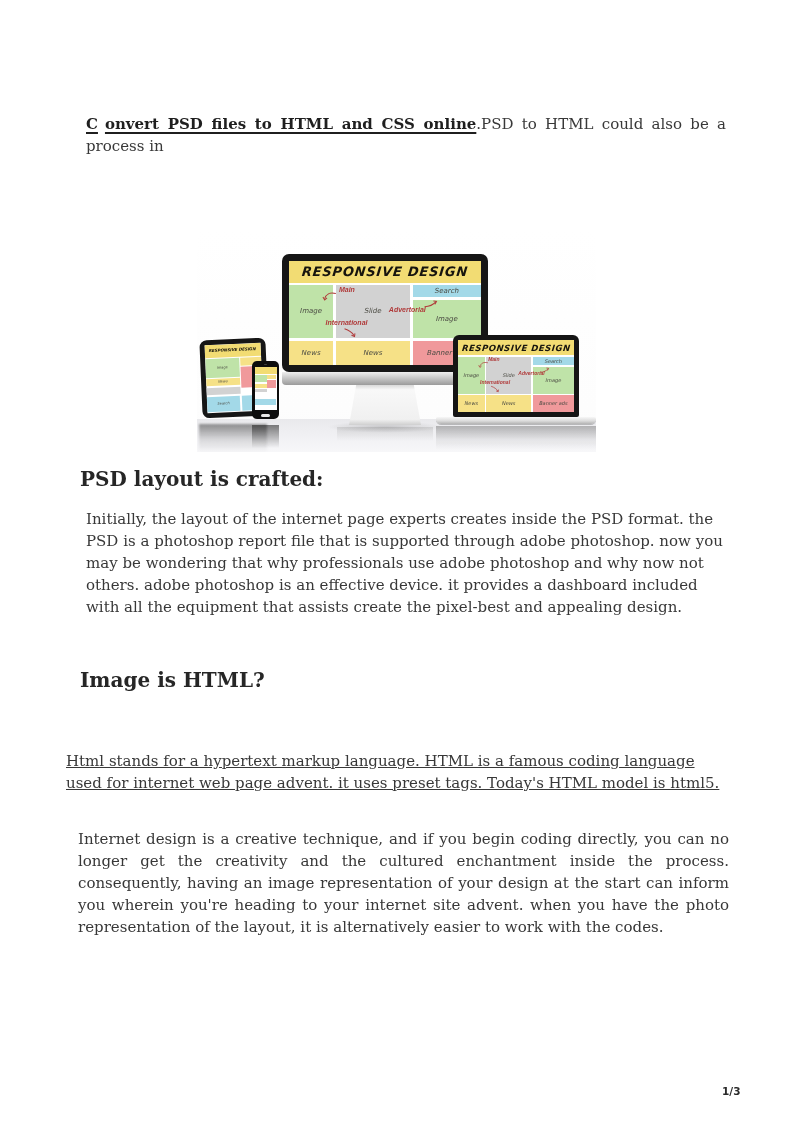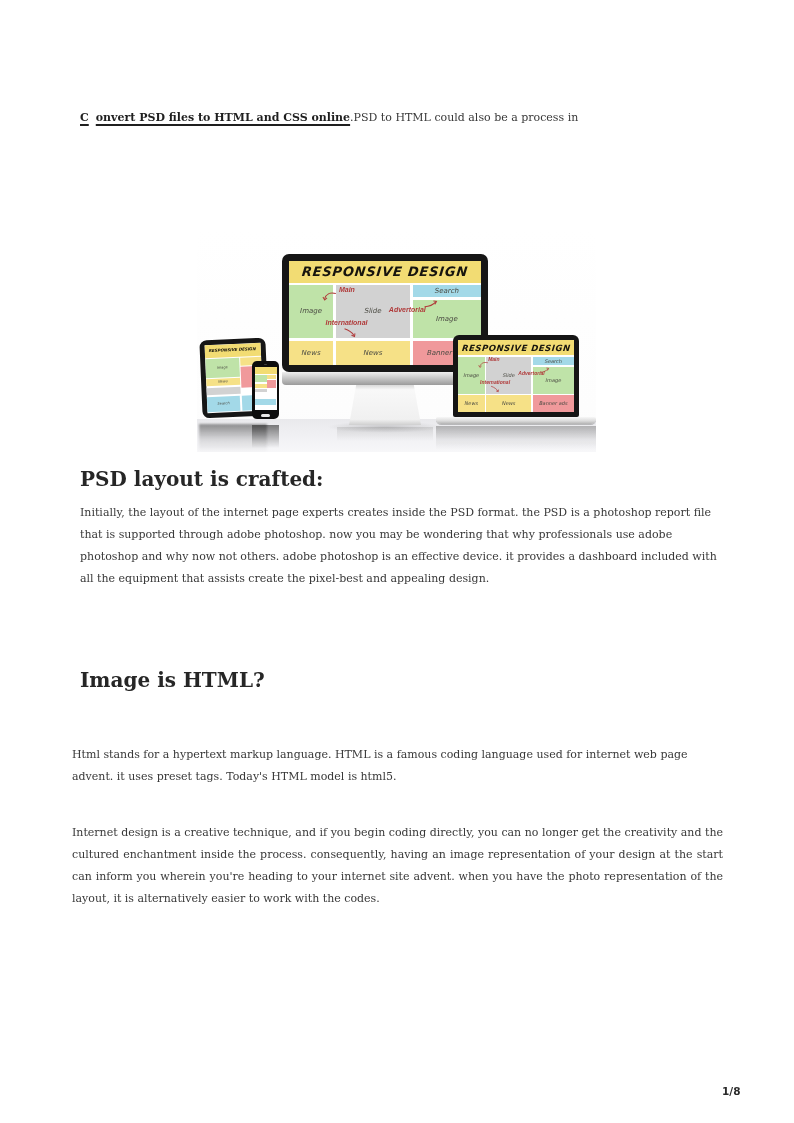--- a/index.html
+++ b/index.html
@@ -1,30 +1,30 @@
 <!DOCTYPE html>
 <html><head>
 <meta charset="utf-8">
 <style>
   html,body{margin:0;padding:0;background:#ffffff;}
   .page{position:relative;width:794px;height:1123px;background:#ffffff;overflow:hidden;
         font-family:"DejaVu Serif",serif;color:#383838;}
 
   
-  .tb{position:absolute;font-size:11px;line-height:22px;margin:0;}
+  .tb{position:absolute;font-size:15px;line-height:22px;margin:6px;}
   .intro{left:80px;top:107px;width:640px;text-align:justify;}
   .intro2{left:80px;top:151px;width:645px;text-align:left;}
   .lnk{color:#1f1f1f;font-weight:bold;text-decoration:underline;
        text-decoration-thickness:2px;text-underline-offset:3px;cursor:pointer;}
   .lnk-c{margin-right:7px;}
   .h2{position:absolute;left:80px;font-size:20px;font-weight:bold;color:#262626;margin:0;}
   .h-psd{top:467px;}
   .h-html{top:668px;}
   .p-psd{left:80px;top:502px;width:645px;}
-  .p-html1{left:72px;top:744px;width:660px;}
+  .p-html1{left:60px;top:744px;width:660px;text-decoration:underline;}
   .p-html2{left:72px;top:822px;width:651px;text-align:justify;}
   .pageno{position:absolute;left:722px;top:1085px;font-family:"DejaVu Sans",sans-serif;
           font-size:10.5px;font-weight:bold;color:#2a2a2a;}
 
   
   .hero{position:absolute;left:197px;top:228px;width:399px;height:224px;overflow:hidden;
         background:linear-gradient(180deg,#ffffff 0%,#fdfdfd 80%,#fbfbfb 100%);}
   .floor{position:absolute;left:0;top:191px;width:399px;height:33px;
          background:linear-gradient(180deg,#e9e9ec 0%,#f1f1f4 55%,#f7f7f9 100%);}
 
@@ -266,14 +266,14 @@
     </div>
   </div>
 
   <h2 class="h2 h-psd">PSD layout is crafted:</h2>
   <p class="tb p-psd">Initially, the layout of the internet page experts creates inside the PSD format. the PSD is a photoshop report file that is supported through adobe photoshop. now you may be wondering that why professionals use adobe photoshop and why now not others. adobe photoshop is an effective device. it provides a dashboard included with all the equipment that assists create the pixel-best and appealing design.</p>
 
   <h2 class="h2 h-html">Image is HTML?</h2>
   <p class="tb p-html1">Html stands for a hypertext markup language. HTML is a famous coding language used for internet web page advent. it uses preset tags. Today's HTML model is html5.</p>
   <p class="tb p-html2">Internet design is a creative technique, and if you begin coding directly, you can no longer get the creativity and the cultured enchantment inside the process. consequently, having an image representation of your design at the start can inform you wherein you're heading to your internet site advent. when you have the photo representation of the layout, it is alternatively easier to work with the codes.</p>
 
-  <div class="pageno">1/8</div>
+  <div class="pageno">1/3</div>
 </div>
 
 </body></html>

